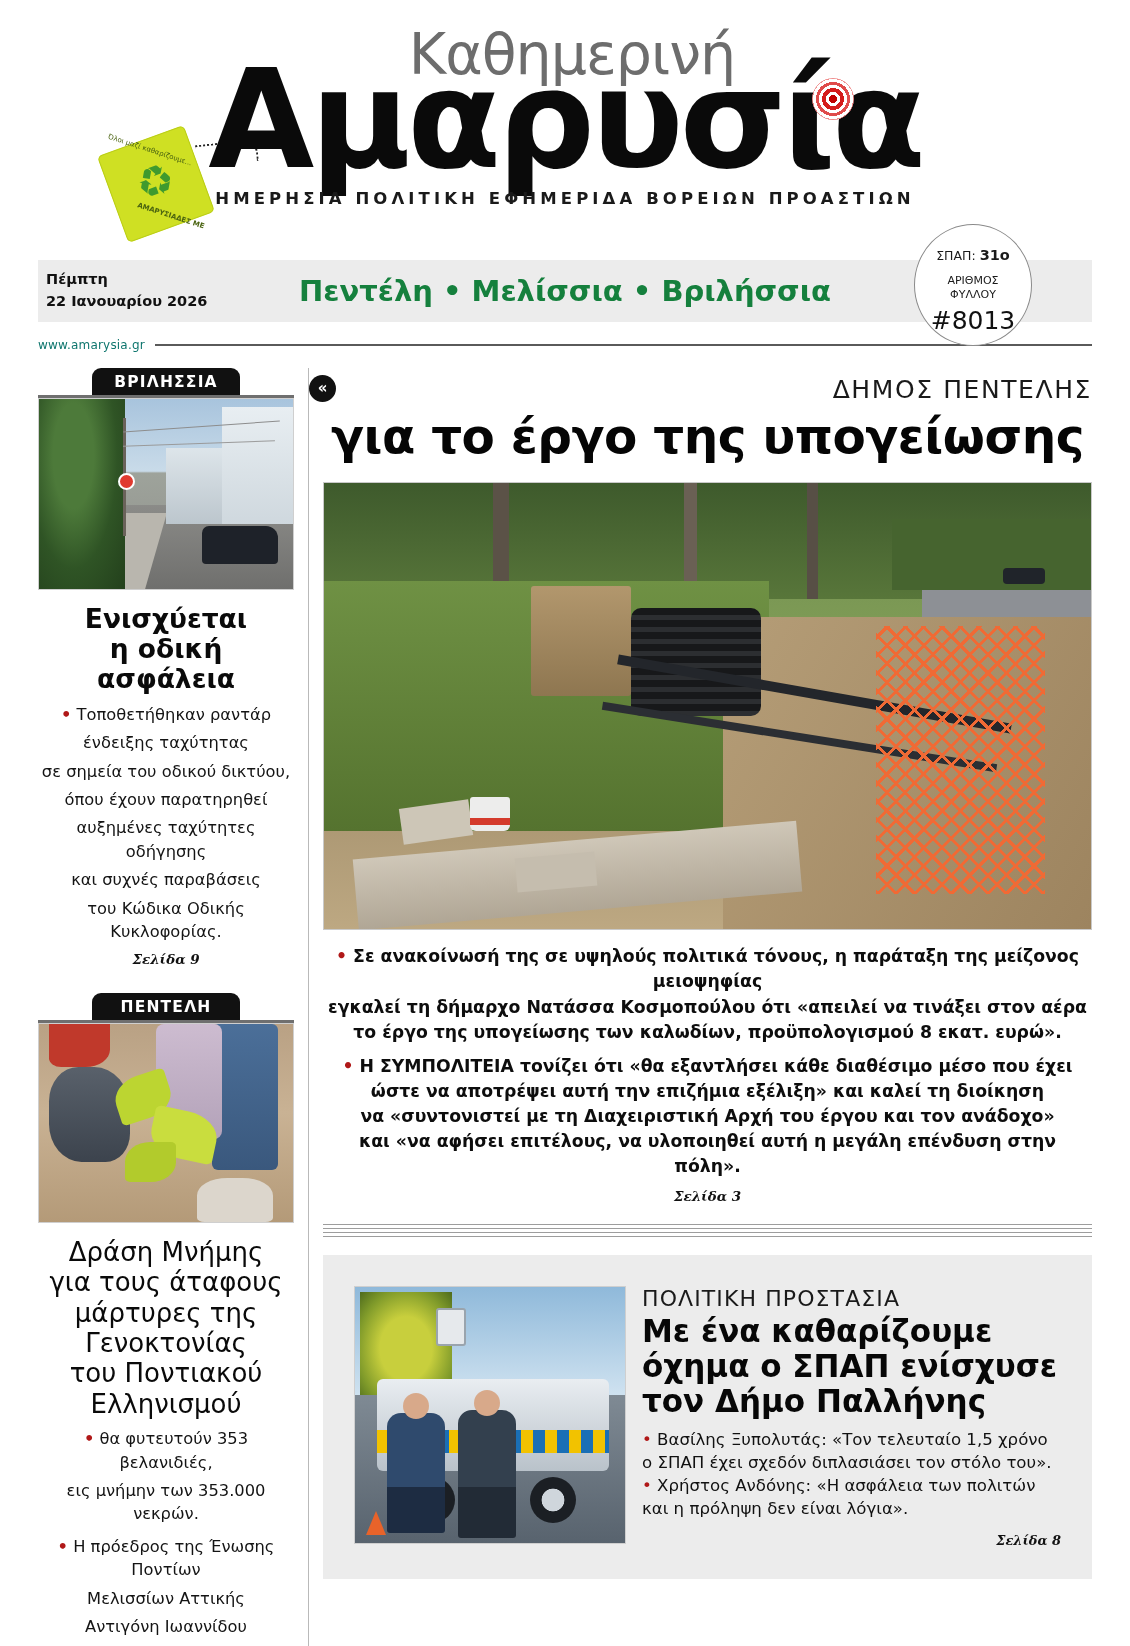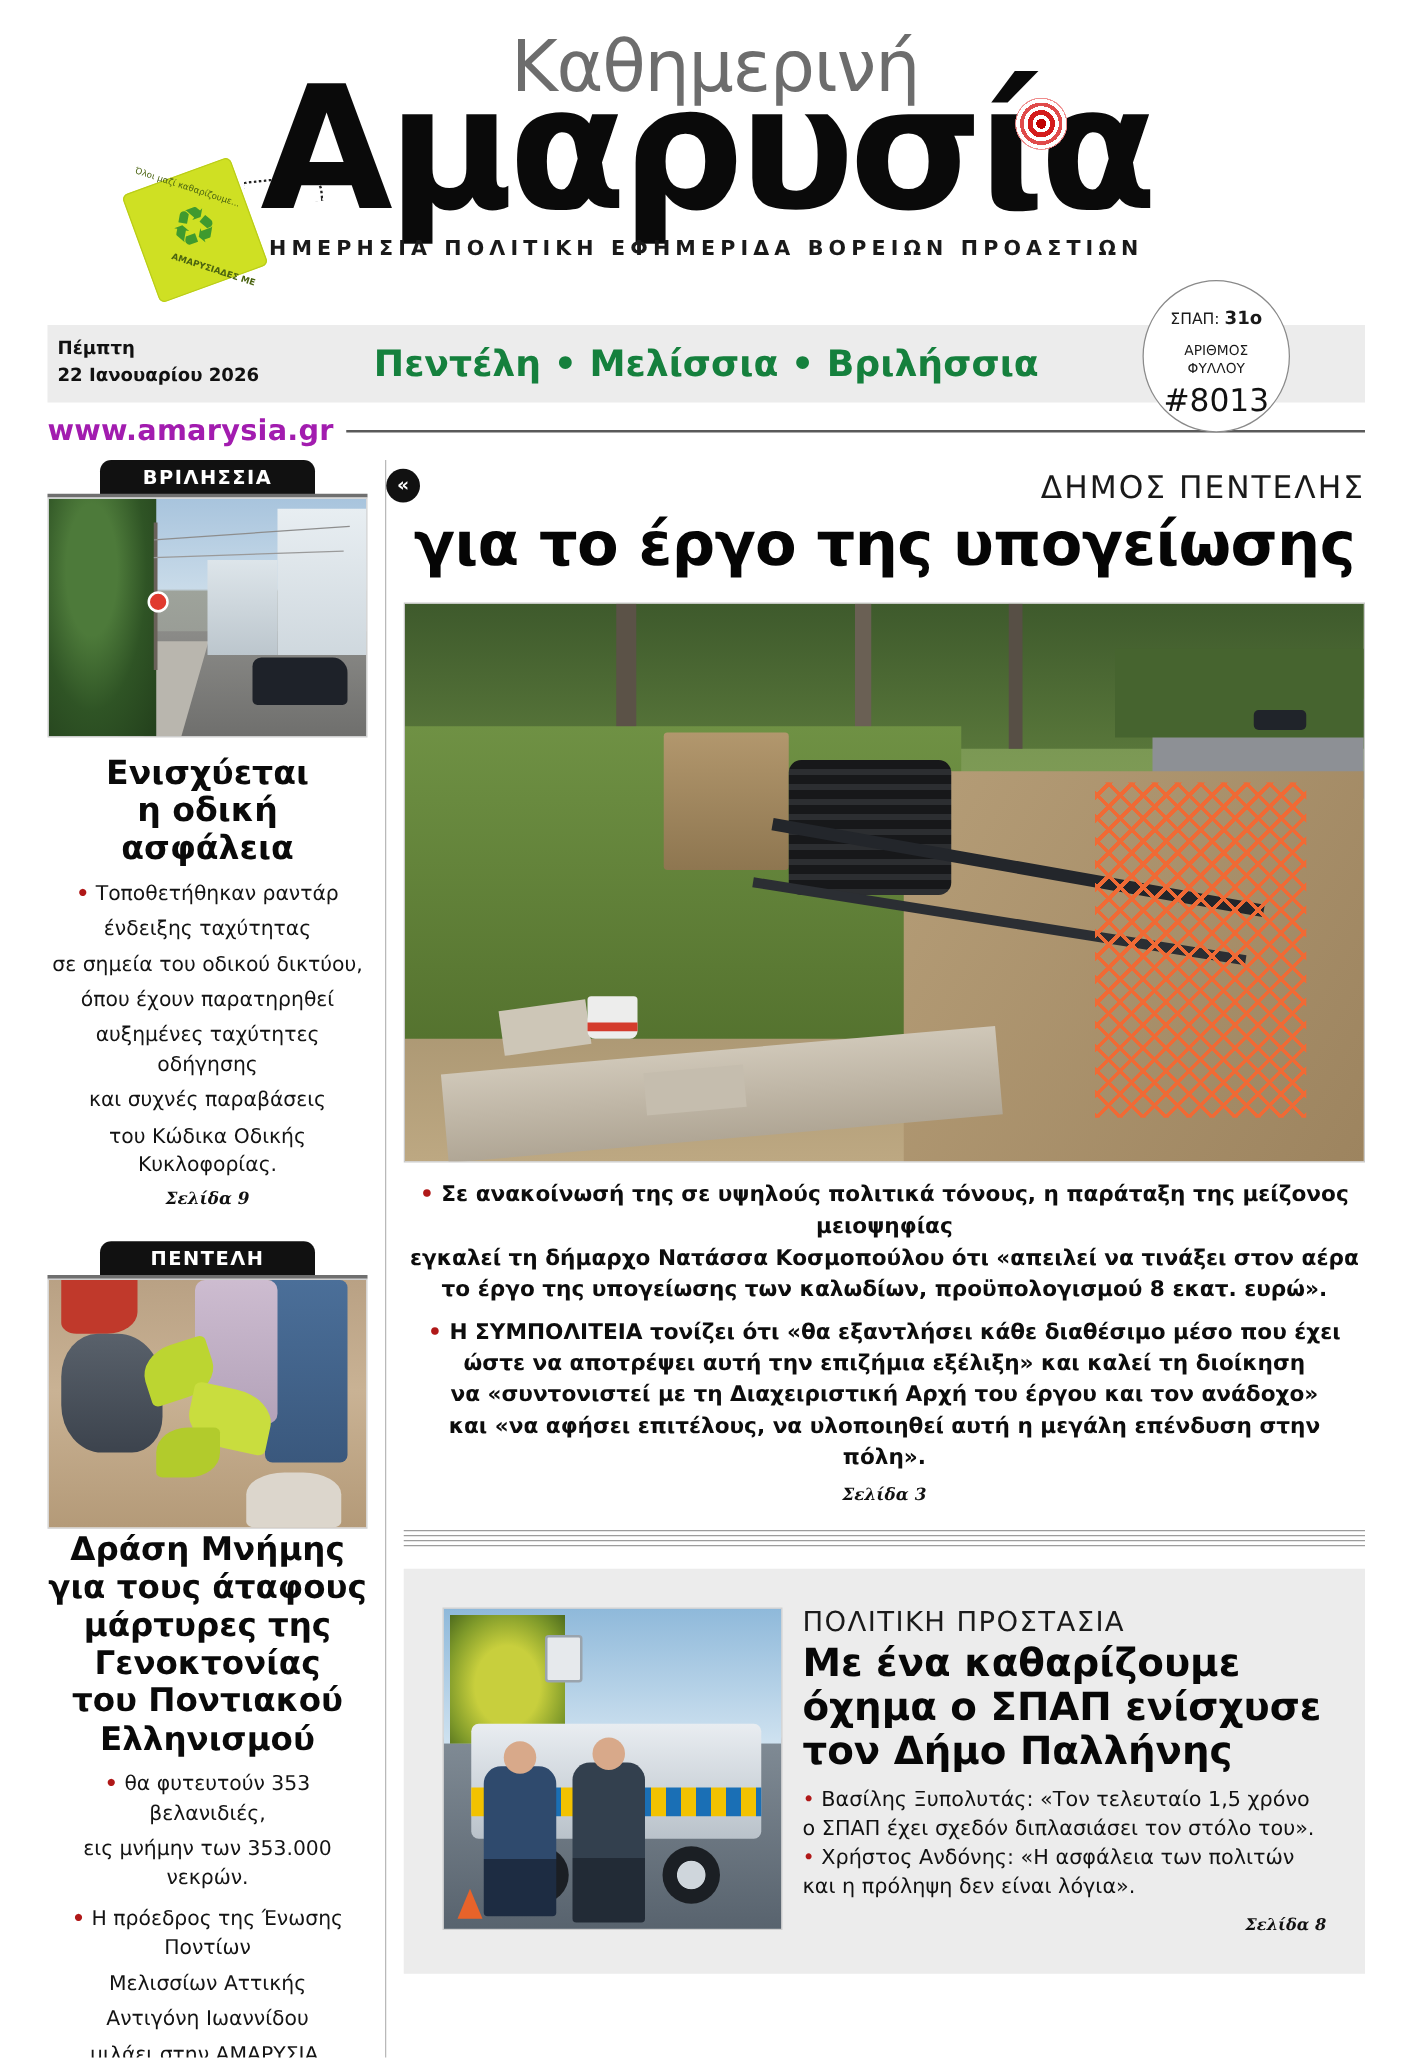--- a/index.html
+++ b/index.html
@@ -115,21 +115,21 @@
   }
   .badge .num { font-size:25px; font-weight:400; margin-top:4px; color:#111; }
 
   
   .urlrow {
     margin:0 38px; height:46px;
     display:flex; align-items:center;
     position:relative;
   }
   .url {
-    font-size:23px; font-weight:700; color:#a21caf;
+    font-size:12px; font-weight:400; color:#0f766e;
     letter-spacing:0.2px; white-space:nowrap;
   }
   .url-rule {
     flex:1; height:0; border-top:2.2px solid #5a5a5a;
     margin-left:10px; margin-right:0;
   }
 
   
   .content {
     position:relative;
@@ -154,21 +154,21 @@
     z-index:6; line-height:1;
   }
 
   
   .sec-tag {
     background:#111; color:#fff;
     font-size:15.5px; font-weight:700; letter-spacing:1.2px;
     text-align:center;
     padding:5px 0 6px;
     border-radius:9px 9px 0 0;
-    width:172px; margin:0 auto;
+    width:148px; margin:0 auto;
   }
   .sec-rule { height:3px; background:#6f6f6f; margin-top:-2px; }
 
   
   .ph { width:100%; display:block; border:1px solid #cfcfcf; }
   .ph-street { height:192px; position:relative; overflow:hidden;
     background:linear-gradient(#a8c4dd 0%, #c9dbe9 38%, #9ea39b 39%, #8e8e8a 100%); }
   .ph-plant  { height:200px; position:relative; overflow:hidden;
     background:linear-gradient(#b9a184 0%, #c9b294 45%, #b49a78 100%); }
   .ph-truck  { height:258px; position:relative; overflow:hidden;
@@ -242,22 +242,22 @@
     border-bottom:24px solid #e8632a; }
   .tk-sign { position:absolute; left:30%; top:8%; width:30px; height:38px;
     background:#e6e9ec; border:2px solid #9aa4ad; border-radius:3px; }
 
   
   .l-head {
     text-align:center; font-size:26.5px; font-weight:700;
     line-height:1.14; margin:14px 0 8px; color:#0a0a0a;
   }
   .l-head-2 {
-    text-align:center; font-size:26px; font-weight:700;
-    line-height:1.17; margin:2px 0 8px; color:#0a0a0a;
+    text-align:center; font-size:26px; font-weight:400;
+    line-height:1.17; margin:14px 0 8px; color:#0a0a0a;
   }
   .l-body {
     text-align:center; font-size:16.3px; line-height:1.44;
     color:#141414; margin:0 0 5px;
   }
   .l-body .b { color:#b01818; font-weight:700; }
   .pageref {
     text-align:center; font-size:13.5px; font-weight:700;
     font-style:italic; margin-top:7px; color:#111;
     font-family:"DejaVu Serif","Liberation Serif",serif;

